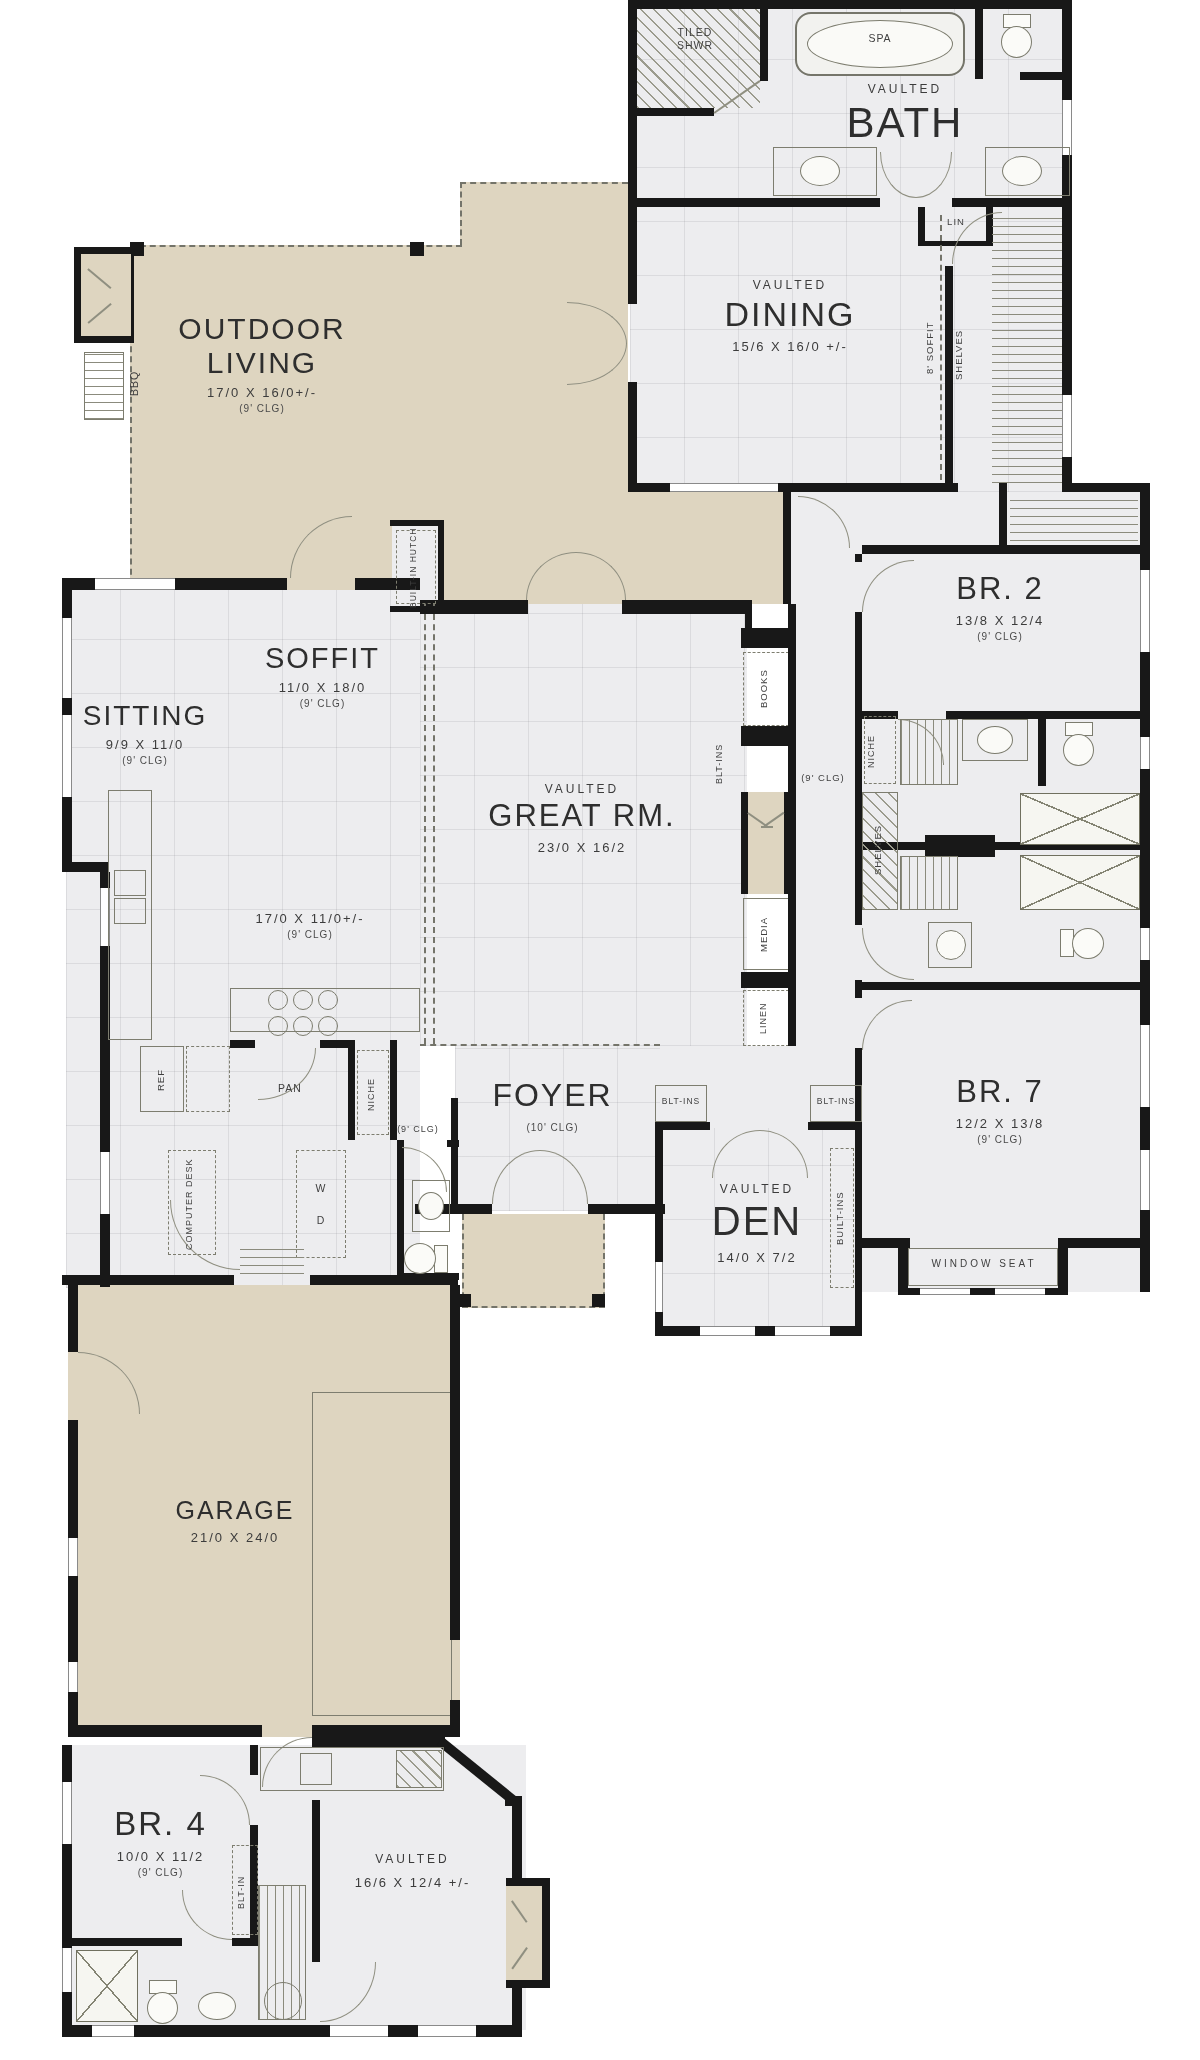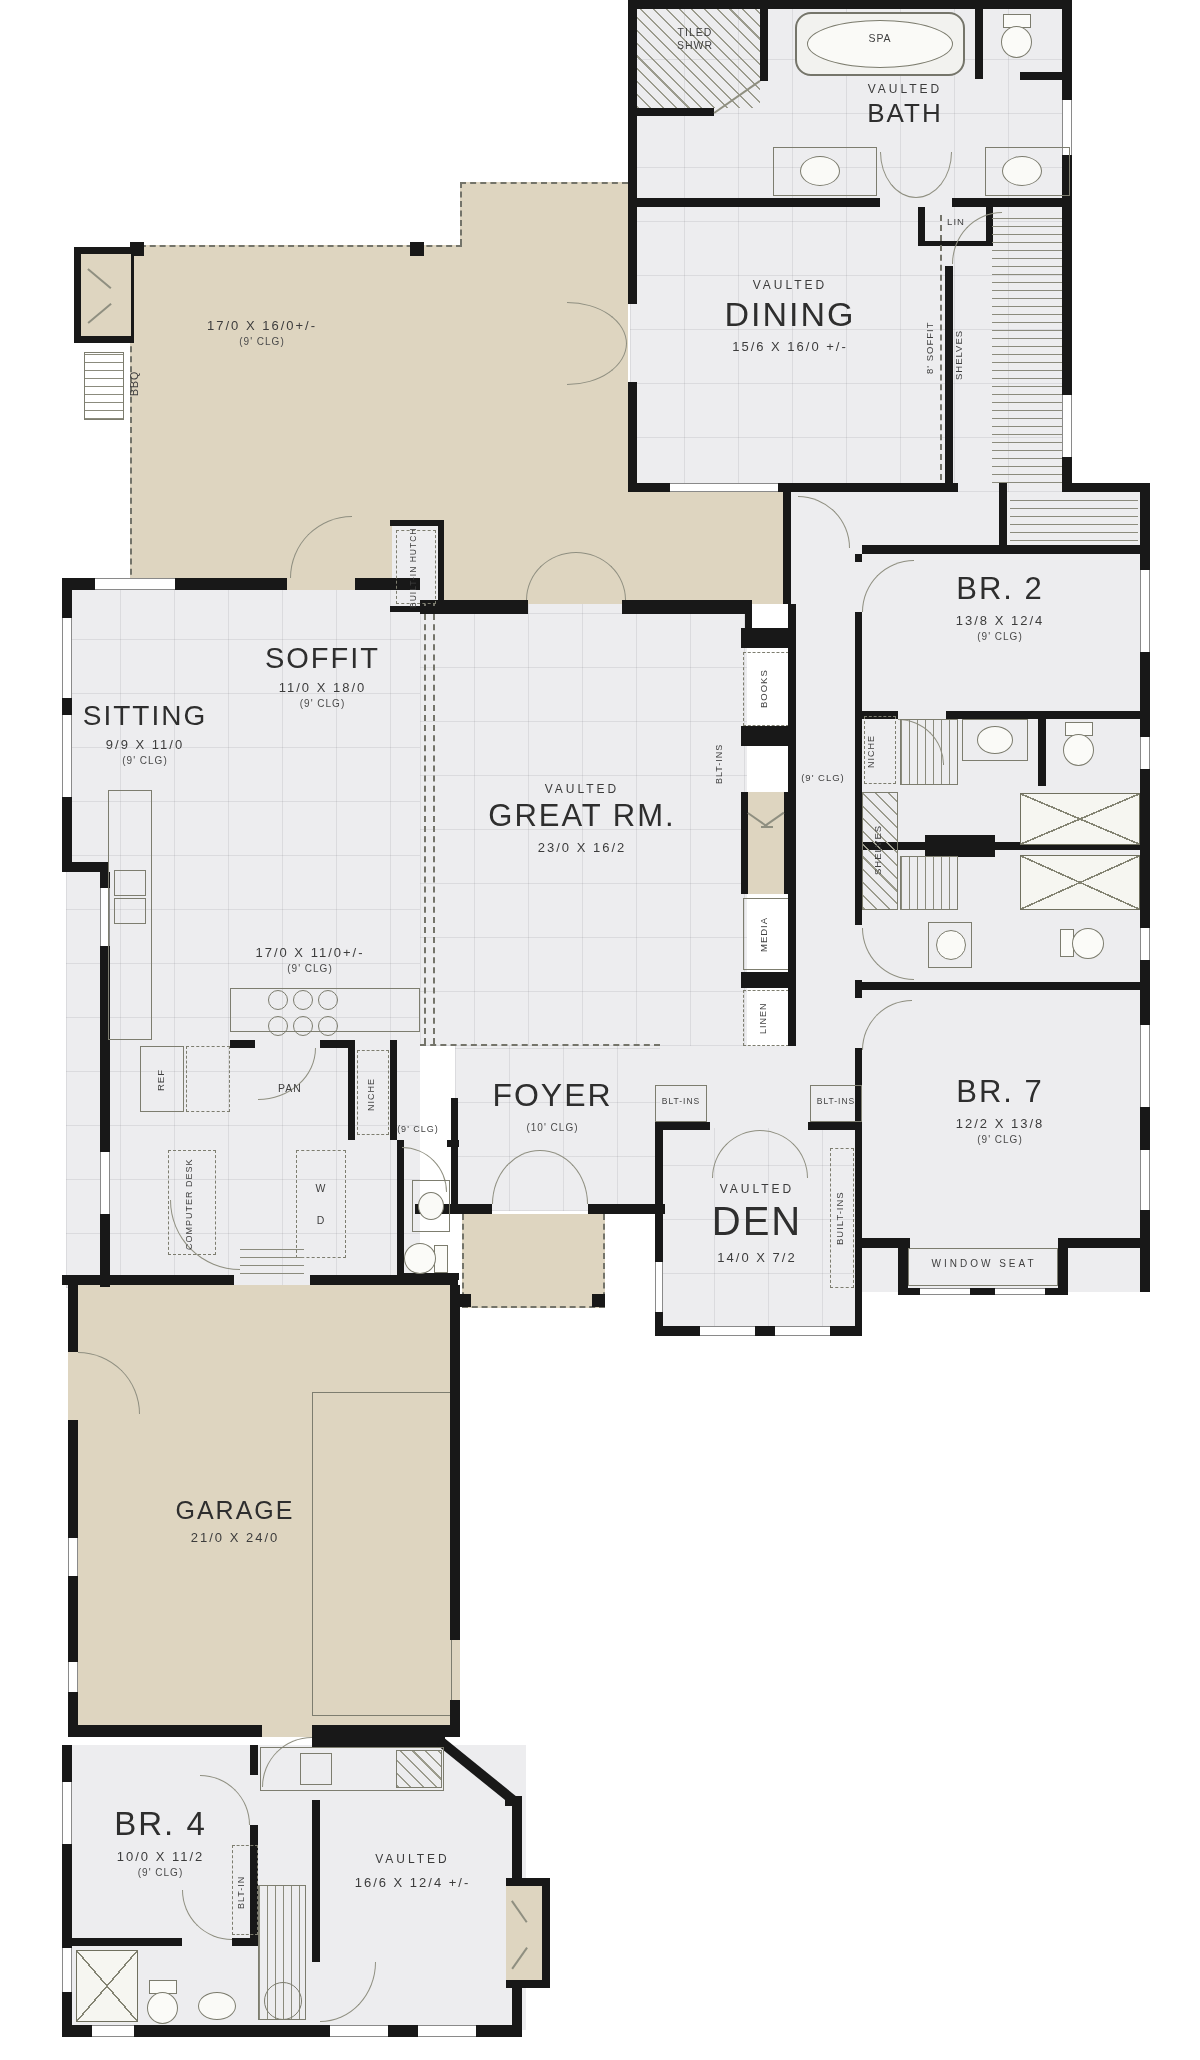--- a/index.html
+++ b/index.html
@@ -345,26 +345,27 @@
   <i class="dl" style="left:512px;top:1900px;width:26px;transform:rotate(55deg)"></i>
   <i class="dl" style="left:512px;top:1968px;width:26px;transform:rotate(-55deg)"></i>
   <i class="w" style="left:512px;top:1985px;width:10px;height:52px"></i>
 
   <b style="left:74px;top:247px;width:60px;height:96px;border:7px solid #181818;border-right:3px solid #181818;background:#ded5c0"></b>
   <i class="dl" style="left:88px;top:268px;width:30px;transform:rotate(40deg)"></i>
   <i class="dl" style="left:88px;top:322px;width:30px;transform:rotate(-40deg)"></i>
   <i class="hh b" style="left:84px;top:352px;width:40px;height:68px"></i>
 
   <div class="rlb" style="left:140px;top:312px;width:244px">
+    <div class="lb nm" style="position:static;font-size:30px;width:200px">OUTDOOR LIVING</div>
     <div class="dm">17/0 X 16/0+/-</div>
     <div class="cg">(9' CLG)</div>
   </div>
   <div class="rlb" style="left:835px;top:82px;width:140px">
     <div class="pre">VAULTED</div>
-    <div class="lb nm" style="position:static;font-size:26px">BATH</div>
+    <div class="lb nm" style="position:static;font-size:42px">BATH</div>
   </div>
   <div class="rlb" style="left:700px;top:278px;width:180px">
     <div class="pre">VAULTED</div>
     <div class="lb nm" style="position:static;font-size:34px">DINING</div>
     <div class="dm">15/6 X 16/0 +/-</div>
   </div>
   <div class="rlb" style="left:920px;top:572px;width:160px">
     <div class="lb nm" style="position:static;font-size:31px">BR. 2</div>
     <div class="dm">13/8 X 12/4</div>
     <div class="cg">(9' CLG)</div>
@@ -377,21 +378,21 @@
   <div class="rlb" style="left:240px;top:642px;width:165px">
     <div class="lb nm" style="position:static;font-size:29px">SOFFIT</div>
     <div class="dm">11/0 X 18/0</div>
     <div class="cg">(9' CLG)</div>
   </div>
   <div class="rlb" style="left:452px;top:782px;width:260px">
     <div class="pre">VAULTED</div>
     <div class="lb nm" style="position:static;font-size:31px;white-space:nowrap">GREAT RM.</div>
     <div class="dm">23/0 X 16/2</div>
   </div>
-  <div class="rlb" style="left:240px;top:945px;width:140px">
+  <div class="rlb" style="left:240px;top:911px;width:140px">
     <div class="dm" style="margin-top:0">17/0 X 11/0+/-</div>
     <div class="cg">(9' CLG)</div>
   </div>
   <div class="rlb" style="left:475px;top:1078px;width:155px">
     <div class="lb nm" style="position:static;font-size:32px">FOYER</div>
     <div class="cg" style="margin-top:8px">(10' CLG)</div>
   </div>
   <div class="rlb" style="left:672px;top:1182px;width:170px">
     <div class="pre">VAULTED</div>
     <div class="lb nm" style="position:static;font-size:40px">DEN</div>

